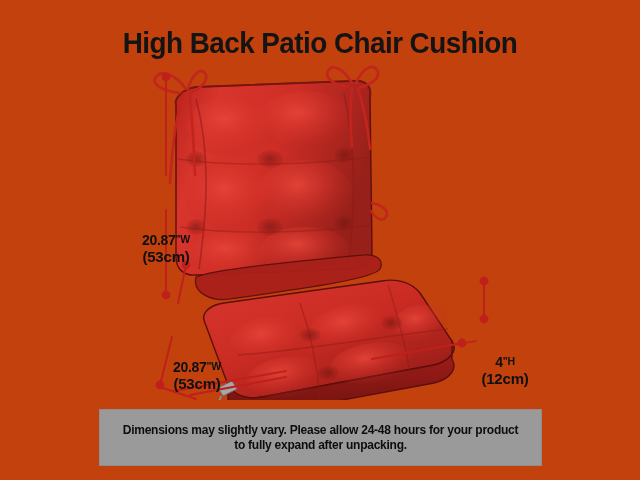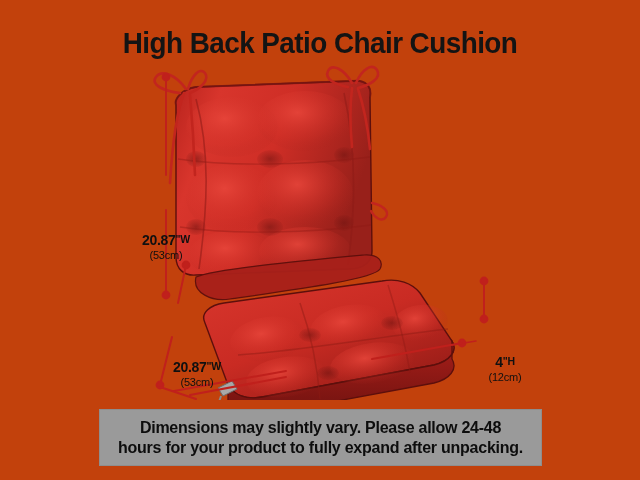--- a/index.html
+++ b/index.html
@@ -61,22 +61,22 @@
     font-size: 14px;
     font-weight: bold;
     letter-spacing: -0.3px;
   }
   .dim-label .dim-main .unit {
     font-size: 10.5px;
     vertical-align: 2px;
   }
   .dim-label .dim-sub {
     display: block;
-    font-size: 11px;
-    font-weight: normal;
+    font-size: 15px;
+    font-weight: bold;
     letter-spacing: -0.2px;
   }
 
   #dim-back-width  { left: 123px; top: 178px; width: 86px; }
   #dim-seat-width  { left: 154px; top: 305px; width: 86px; }
   #dim-length      { left: 356px; top: 366px; width: 92px; }
   #dim-height      { left: 474px; top: 300px; width: 62px; }
 
   
   #disclaimer-banner {
@@ -89,21 +89,21 @@
     background: #9a9a9a;
     border: 1px solid #8e8e8e;
     display: flex;
     align-items: center;
     justify-content: center;
   }
   #disclaimer-text {
     width: 408px;
     text-align: center;
     font-family: "Liberation Sans", sans-serif;
-    font-size: 16px;
+    font-size: 12px;
     font-weight: bold;
     color: #0d0d0d;
     line-height: 1.25;
     letter-spacing: -0.25px;
   }
 </style>
 </head>
 <body>
 
 <div id="page">

